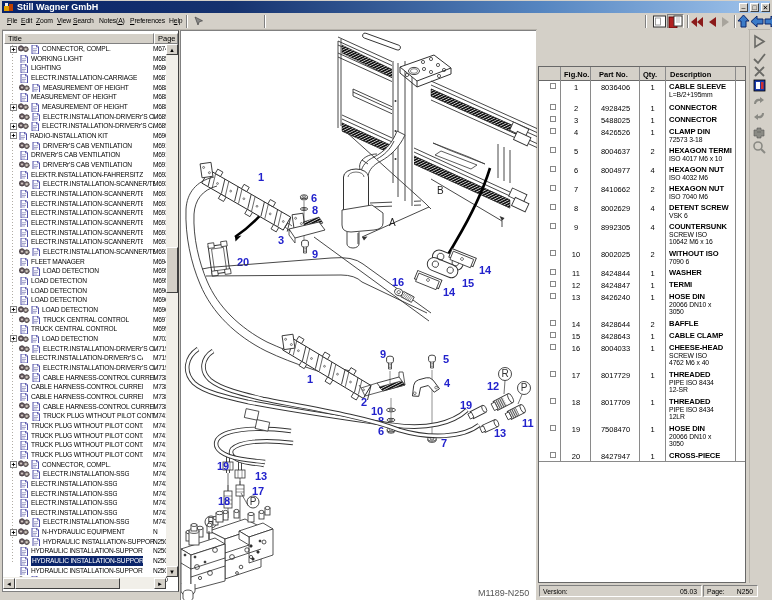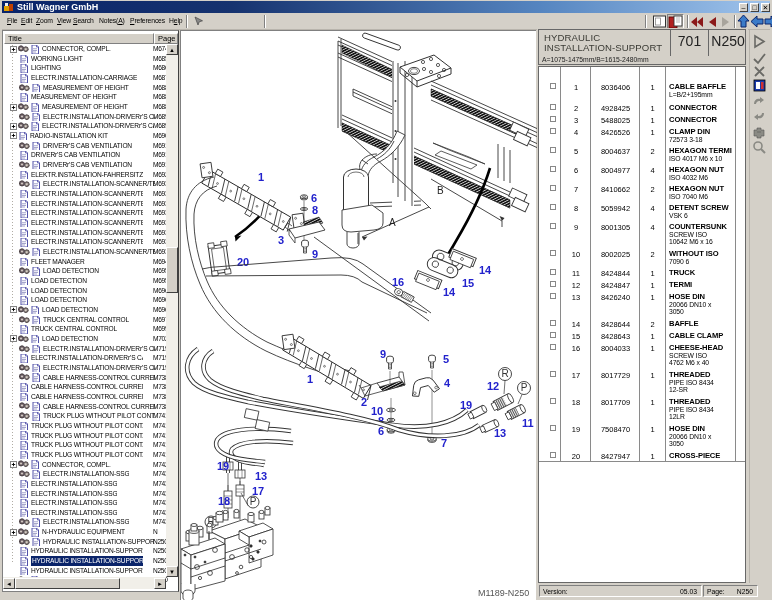--- a/index.html
+++ b/index.html
@@ -1549,40 +1549,39 @@
         <line x1="190" y1="576" x2="224" y2="565"></line>
         <line x1="208" y1="538" x2="208" y2="530"></line>
 <path d="M180,583 L180,590 A7,4.5 0 0 0 194,590 L194,583"></path>
 <ellipse cx="187" cy="592" rx="5" ry="3"></ellipse>
         <path d="M182,592 L182,597 A5,3 0 0 0 192,597 L192,592"></path>
 </g>
 <text x="477" y="595" class="wm" fill="#555">M1189-N250</text>
 </svg>
 </div>
 <div id="rightpanel">
- <div id="parthdr">
-  <div class="h1">HYDRAULIC</div>
-  <div class="h2">INSTALLATION-SUPPORT</div>
-  <div class="h3">A=1075-1475mm/B=1615-2480mm</div>
-  <div class="c701">701</div>
-  <div class="cn250">N250</div>
- </div>
  <div id="ptable">
+  <div id="phead">
+   <span style="left:25px">Fig.No.</span>
+        <span style="left:60px">Part No.</span>
+   <span style="left:104px">Qty.</span>
+        <span style="left:131px">Description</span>
+  </div>
   <div class="colline" style="left:21px"></div>
   <div class="colline" style="left:51px"></div>
   <div class="colline" style="left:100px"></div>
   <div class="colline" style="left:126px"></div>
   <div class="colline" style="left:196px"></div>
 <div class="prow" style="top:13px;height:21px">
         <span class="cb"></span>
         <span class="cfig">1</span>
         <span class="cpart">8036406</span>
         <span class="cqty">1</span>
         <div class="cdesc">
-          <div class="d1">CABLE BAFFLE</div>
+          <div class="d1">CABLE SLEEVE</div>
           <div class="d2">L=B/2+195mm</div>
         </div>
       </div>
 <div class="prow" style="top:34px;height:12px">
         <span class="cb"></span>
         <span class="cfig">2</span>
         <span class="cpart">4928425</span>
         <span class="cqty">1</span>
         <div class="cdesc">
           <div class="d1">CONNECTOR</div>
@@ -1633,31 +1632,31 @@
         <span class="cpart">8410662</span>
         <span class="cqty">2</span>
         <div class="cdesc">
           <div class="d1">HEXAGON NUT</div>
           <div class="d2">ISO 7040 M6</div>
         </div>
       </div>
 <div class="prow" style="top:134px;height:19px">
         <span class="cb"></span>
         <span class="cfig">8</span>
-        <span class="cpart">5059942</span>
+        <span class="cpart">8002629</span>
         <span class="cqty">4</span>
         <div class="cdesc">
           <div class="d1">DETENT SCREW</div>
           <div class="d2">VSK 6</div>
         </div>
       </div>
 <div class="prow" style="top:153px;height:27px">
         <span class="cb"></span>
         <span class="cfig">9</span>
-        <span class="cpart">8001305</span>
+        <span class="cpart">8992305</span>
         <span class="cqty">4</span>
         <div class="cdesc">
           <div class="d1">COUNTERSUNK</div>
           <div class="d2">SCREW ISO</div>
           <div class="d2">10642 M6 x 16</div>
         </div>
       </div>
 <div class="prow" style="top:180px;height:19px">
         <span class="cb"></span>
         <span class="cfig">10</span>
@@ -1667,21 +1666,21 @@
           <div class="d1">WITHOUT ISO</div>
           <div class="d2">7090 6</div>
         </div>
       </div>
 <div class="prow" style="top:199px;height:12px">
         <span class="cb"></span>
         <span class="cfig">11</span>
         <span class="cpart">8424844</span>
         <span class="cqty">1</span>
         <div class="cdesc">
-          <div class="d1">TRUCK</div>
+          <div class="d1">WASHER</div>
         </div>
       </div>
 <div class="prow" style="top:211px;height:12px">
         <span class="cb"></span>
         <span class="cfig">12</span>
         <span class="cpart">8424847</span>
         <span class="cqty">1</span>
         <div class="cdesc">
           <div class="d1">TERMI</div>
         </div>

